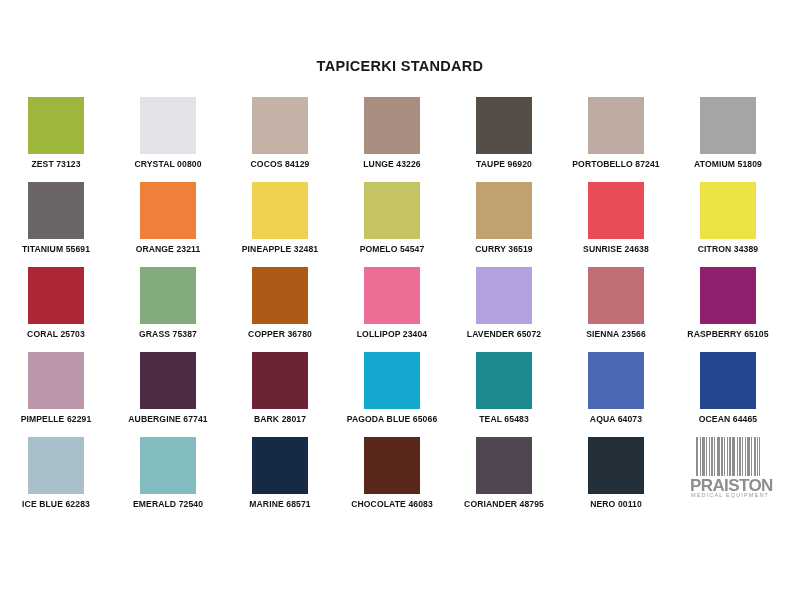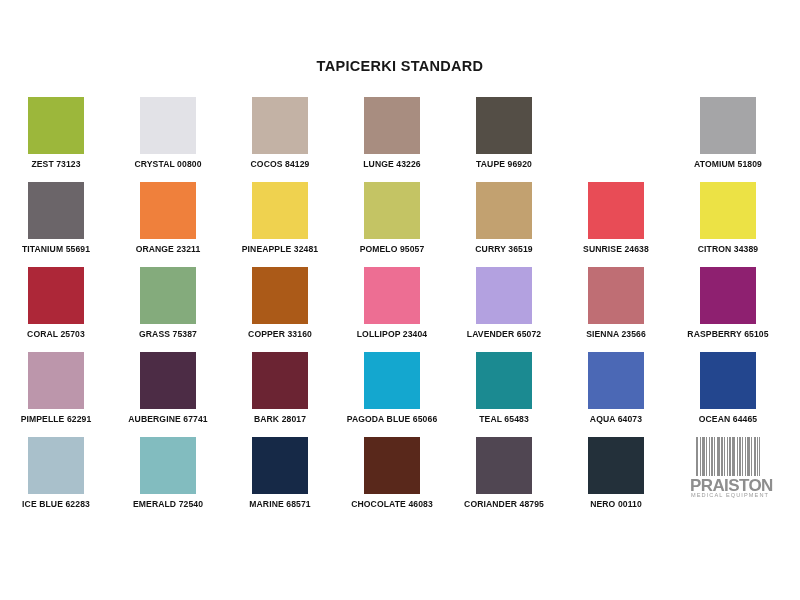--- a/index.html
+++ b/index.html
@@ -138,41 +138,45 @@
           <div class="swatch-label">COCOS 84129</div>
         </div>
         <div class="swatch-cell" style="left: 336px;">
           <div class="swatch-chip" style="background: rgb(168, 141, 128);"></div>
           <div class="swatch-label">LUNGE 43226</div>
         </div>
         <div class="swatch-cell" style="left: 448px;">
           <div class="swatch-chip" style="background: rgb(84, 78, 70);"></div>
           <div class="swatch-label">TAUPE 96920</div>
         </div>
+        <div class="swatch-cell" style="left: 560px;">
+          <div class="swatch-chip" style="background: rgb(189, 170, 161);"></div>
+          <div class="swatch-label">PORTOBELLO 87241</div>
+        </div>
         <div class="swatch-cell" style="left: 672px;">
           <div class="swatch-chip" style="background: rgb(165, 165, 167);"></div>
           <div class="swatch-label">ATOMIUM 51809</div>
         </div>
       </div>
       <div class="swatch-row">
         <div class="swatch-cell" style="left: 0px;">
           <div class="swatch-chip" style="background: rgb(107, 101, 105);"></div>
           <div class="swatch-label">TITANIUM 55691</div>
         </div>
         <div class="swatch-cell" style="left: 112px;">
           <div class="swatch-chip" style="background: rgb(239, 128, 60);"></div>
           <div class="swatch-label">ORANGE 23211</div>
         </div>
         <div class="swatch-cell" style="left: 224px;">
           <div class="swatch-chip" style="background: rgb(239, 210, 79);"></div>
           <div class="swatch-label">PINEAPPLE 32481</div>
         </div>
         <div class="swatch-cell" style="left: 336px;">
           <div class="swatch-chip" style="background: rgb(196, 196, 100);"></div>
-          <div class="swatch-label">POMELO 95057</div>
+          <div class="swatch-label">POMELO 54547</div>
         </div>
         <div class="swatch-cell" style="left: 448px;">
           <div class="swatch-chip" style="background: rgb(194, 161, 112);"></div>
           <div class="swatch-label">CURRY 36519</div>
         </div>
         <div class="swatch-cell" style="left: 560px;">
           <div class="swatch-chip" style="background: rgb(232, 76, 86);"></div>
           <div class="swatch-label">SUNRISE 24638</div>
         </div>
         <div class="swatch-cell" style="left: 672px;">
@@ -184,21 +188,21 @@
         <div class="swatch-cell" style="left: 0px;">
           <div class="swatch-chip" style="background: rgb(173, 39, 56);"></div>
           <div class="swatch-label">CORAL 25703</div>
         </div>
         <div class="swatch-cell" style="left: 112px;">
           <div class="swatch-chip" style="background: rgb(132, 171, 124);"></div>
           <div class="swatch-label">GRASS 75387</div>
         </div>
         <div class="swatch-cell" style="left: 224px;">
           <div class="swatch-chip" style="background: rgb(171, 90, 24);"></div>
-          <div class="swatch-label">COPPER 33160</div>
+          <div class="swatch-label">COPPER 36780</div>
         </div>
         <div class="swatch-cell" style="left: 336px;">
           <div class="swatch-chip" style="background: rgb(237, 110, 147);"></div>
           <div class="swatch-label">LOLLIPOP 23404</div>
         </div>
         <div class="swatch-cell" style="left: 448px;">
           <div class="swatch-chip" style="background: rgb(179, 161, 224);"></div>
           <div class="swatch-label">LAVENDER 65072</div>
         </div>
         <div class="swatch-cell" style="left: 560px;">

